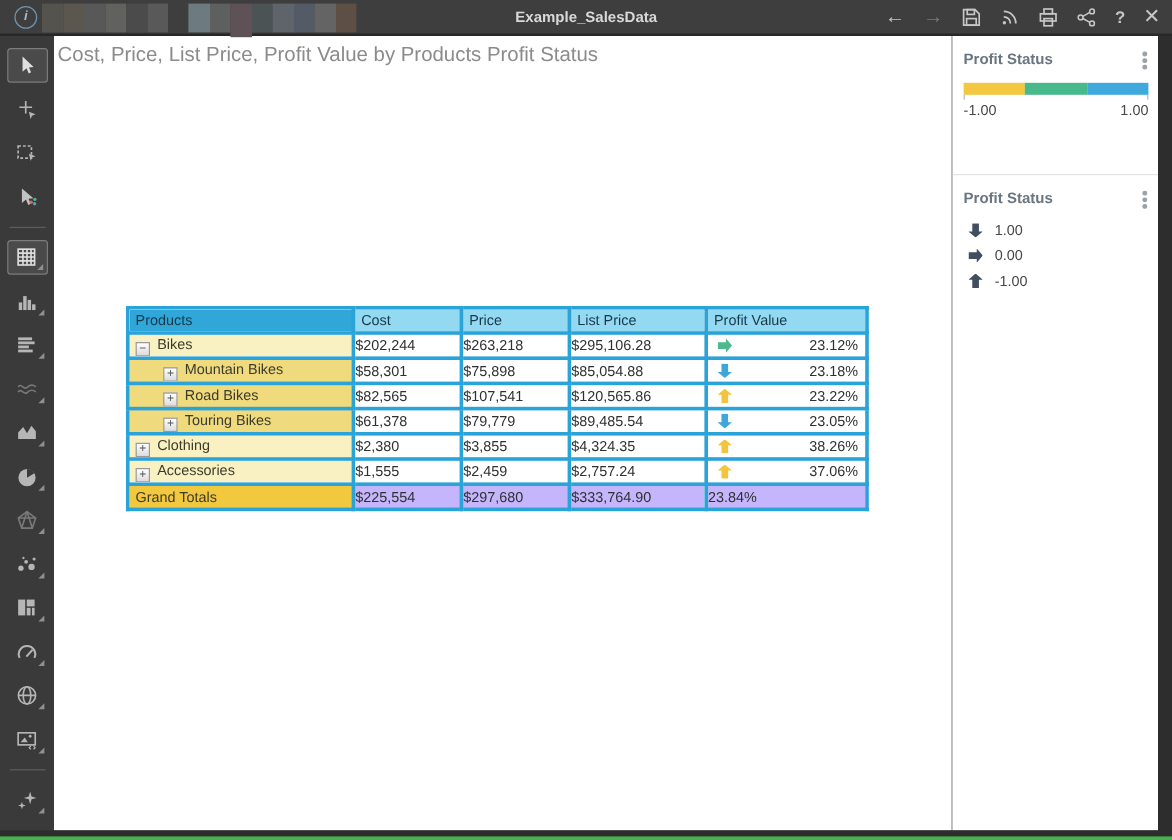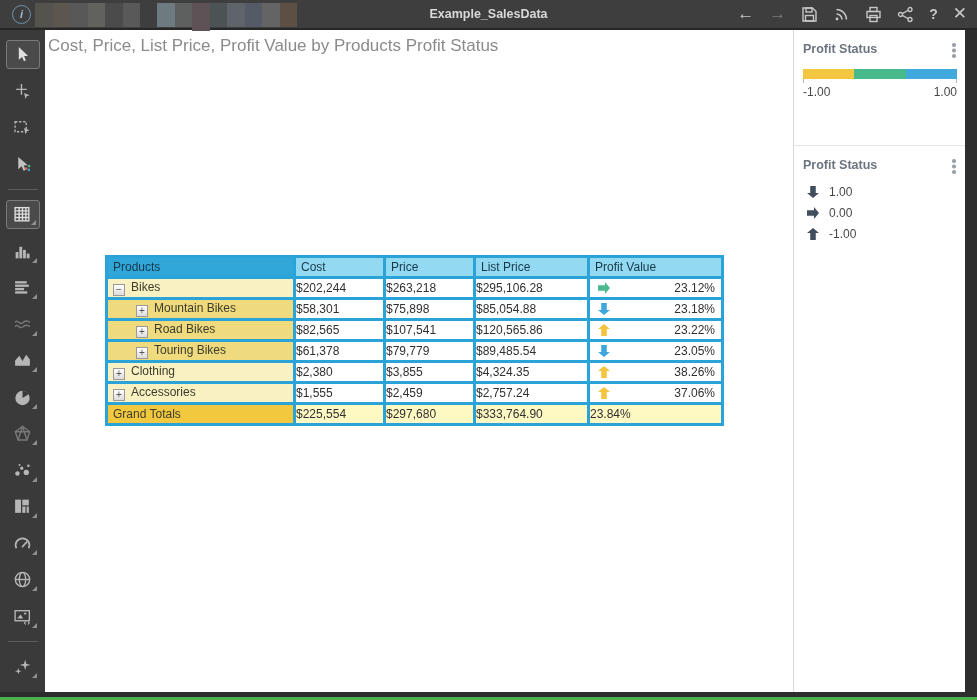--- a/index.html
+++ b/index.html
@@ -48,21 +48,21 @@
     table-layout:fixed; width:616px; font-size:12px; }
   .pivot td, .pivot th { border:3px solid #2aa3d8; height:21px; padding:0;
     white-space:nowrap; overflow:hidden; }
   .pivot th { font-weight:normal; text-align:left; color:#16394a; }
   th.h-products { background:#31a6d9; padding-left:5px; }
   th.h-measure  { background:#93d9f2; padding-left:5px;margin-top:46px; }
   td.lbl  { background:#f9f1c2; color:#3c3c2c; padding-left:5px; }
   tr.lvl1 td.lbl { background:#efda7d; padding-left:28px; }
   td.val  { background:#ffffff; color:#303030; text-align:left; padding-right:6px; }
   tr.grand td.lbl { background:#f2c83f; }
-  tr.grand td.val { background:#fef9c3; }
+  tr.grand td.val { background:#c4b5fd; }
   .expander { display:inline-block; width:12px; height:12px; margin-right:6px;
     border:1px solid #9a9a9a; background:linear-gradient(#ffffff,#dcdcdc);
     color:#555; font-size:10px; line-height:10px; text-align:center;
     vertical-align:-2px; cursor:default; }
   td.pv { background:#fff; }
   .pv-wrap { display:flex; align-items:center; justify-content:space-between;
     padding:0 6px 0 8px; color:#303030; }
   .arrow { width:12px; height:12px; display:inline-block;
     clip-path:polygon(50% 0%,100% 42%,73% 42%,73% 100%,27% 100%,0% 42%,0% 42%);
     clip-path:polygon(50% 0%,100% 42%,73% 42%,73% 100%,27% 100%,27% 42%,0% 42%); }

